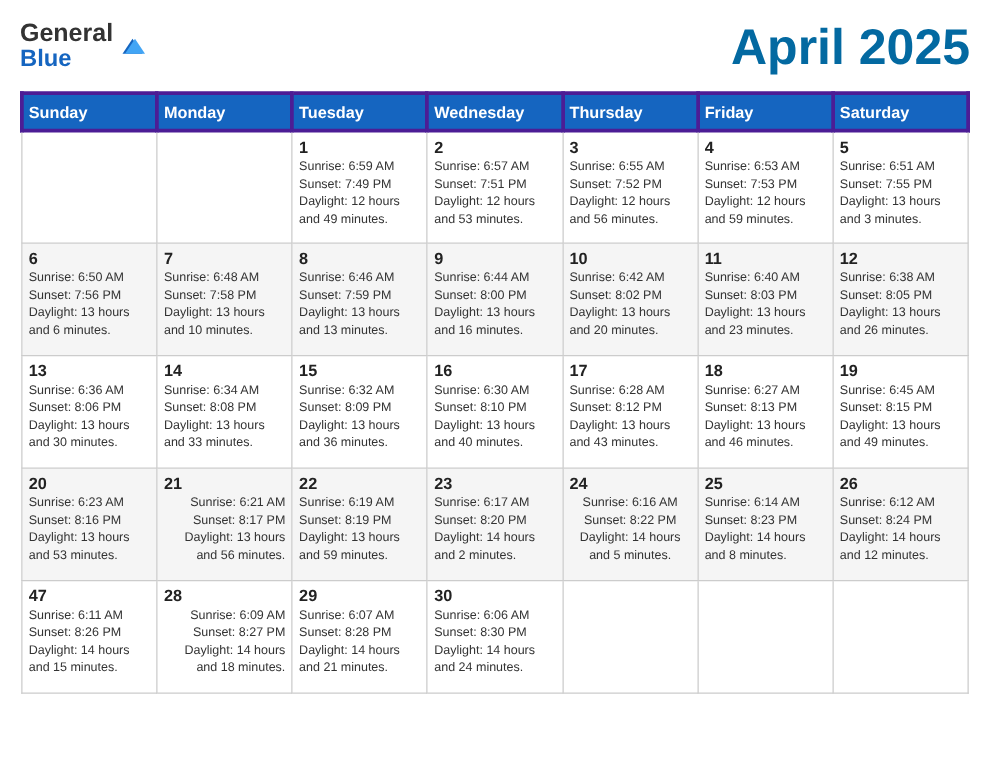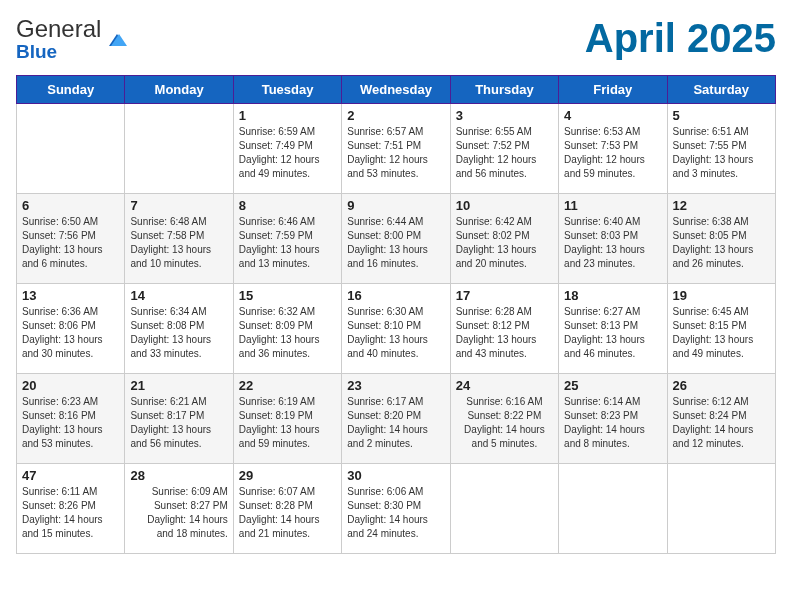--- a/index.html
+++ b/index.html
@@ -15,22 +15,22 @@
       justify-content: space-between;
       align-items: flex-start;
       margin-bottom: 12px;
     }
     .logo {
       display: flex;
       align-items: center;
       gap: 2px;
     }
     .logo-text-general {
-      font-size: 24px;
-      font-weight: normal;
+      font-size: 20px;
+      font-weight: bold;
       color: #333;
       line-height: 1.1;
     }
     .logo-text-blue {
       font-size: 19px;
       font-weight: bold;
       color: #1565c0;
       line-height: 1.1;
     }
     .logo-icon {
@@ -54,22 +54,22 @@
       width: 100%;
       border-collapse: collapse;
       border: 1px solid #bbb;
     }
     thead tr th {
       background-color: #1565c0;
       color: #fff;
       font-size: 13px;
       font-weight: bold;
       padding: 6px 4px;
-      text-align: center;
-      border: 1px solid #4c1d95;
+      text-align: left;
+      border: 3px solid #4c1d95;
     }
     tbody tr td {
       vertical-align: top;
       border: 1px solid #ccc;
       padding: 4px 5px;
       font-size: 10.5px;
       color: #333;
       min-width: 100px;
       height: 90px;
       background: #fff;
@@ -249,21 +249,21 @@
       </tr>
       <tr>
         <td>
           <span class="day-number">20</span>
           <div class="cell-detail" style="white-space: pre-line;">Sunrise: 6:23 AM
 Sunset: 8:16 PM
 Daylight: 13 hours and 53 minutes.</div>
         </td>
         <td>
           <span class="day-number">21</span>
-          <div class="cell-detail" style="white-space: pre-line;">Sunrise: 6:21 AM
+          <div class="cell-detail" style="white-space: pre-line; text-align: right;">Sunrise: 6:21 AM
 Sunset: 8:17 PM
 Daylight: 13 hours and 56 minutes.</div>
         </td>
         <td>
           <span class="day-number">22</span>
           <div class="cell-detail" style="white-space: pre-line;">Sunrise: 6:19 AM
 Sunset: 8:19 PM
 Daylight: 13 hours and 59 minutes.</div>
         </td>
         <td>

